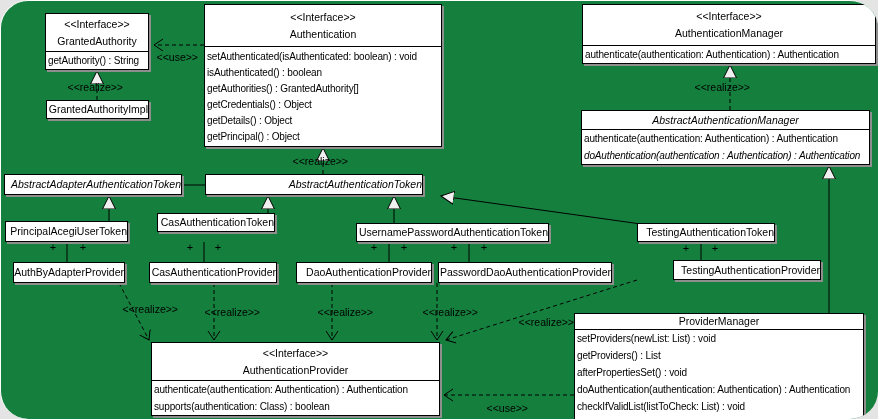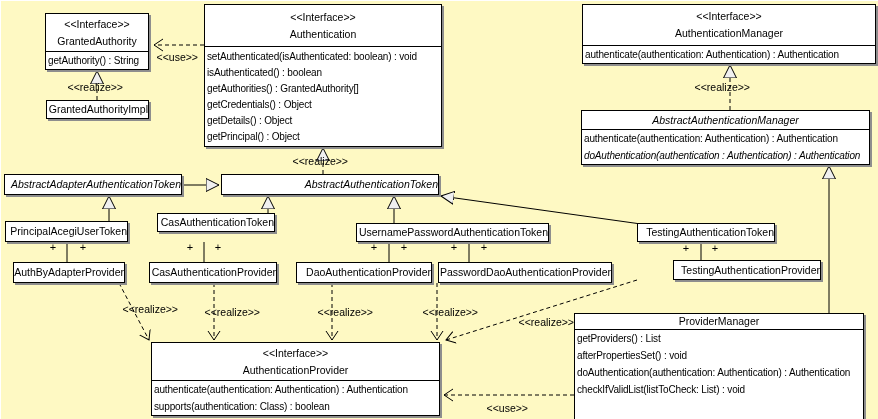--- a/index.html
+++ b/index.html
@@ -1,19 +1,19 @@
 <!DOCTYPE html>
 <html><head>
 <meta charset="utf-8">
 <style>
   html,body{margin:0;padding:0;background:#e4e4e4;}
   #canvas{
-    position:relative;width:878px;height:419px;background:#fef9c3;
+    position:relative;width:878px;height:419px;background:#15803d;
     overflow:hidden;font-family:"Liberation Sans",sans-serif;color:#000;
-    border-top:1px solid #fff;border-left:1px solid #fff;box-sizing:border-box;
+    border-top:1px solid #fff;border-left:1px solid #fff;box-sizing:border-box;border-radius:28px;
   }
   svg.wires{position:absolute;left:0;top:0;z-index:1;}
   .box{
     position:absolute;background:#fff;border:1px solid #000;
     box-shadow:2px 2px 0 #8e8e8e;z-index:2;box-sizing:border-box;overflow:hidden;
   }
   .box.simple{display:flex;align-items:center;justify-content:flex-end;}
   .hdr{display:flex;flex-direction:column;justify-content:center;text-align:center;border-bottom:1px solid #000;}
   .st,.nm{font-size:10.5px;line-height:17px;white-space:nowrap;}
   .it{font-style:italic;}
@@ -146,21 +146,21 @@
       <div class="nm it" style="line-height:18px">AbstractAuthenticationManager</div>
     </div>
     <div class="m">authenticate(authentication: Authentication) : Authentication</div>
     <div class="m it">doAuthentication(authentication : Authentication) : Authentication</div>
   </div>
 
   <div class="box simple" style="left:3px;top:173px;width:178px;height:21px">
     <div class="nm it">AbstractAdapterAuthenticationToken</div>
   </div>
 
-  <div class="box simple" style="left:220px;top:173px;width:218px;height:21px">
+  <div class="box simple" style="left:204px;top:173px;width:218px;height:21px">
     <div class="nm it">AbstractAuthenticationToken</div>
   </div>
 
   <div class="box simple" style="left:4px;top:220px;width:123px;height:21px">
     <div class="nm">PrincipalAcegiUserToken</div>
   </div>
 
   <div class="box simple" style="left:156px;top:212px;width:118px;height:19px">
     <div class="nm">CasAuthenticationToken</div>
   </div>
@@ -199,20 +199,21 @@
       <div class="nm">AuthenticationProvider</div>
     </div>
     <div class="m">authenticate(authentication: Authentication) : Authentication</div>
     <div class="m">supports(authentication: Class) : boolean</div>
   </div>
 
   <div class="box" style="left:573px;top:312px;width:290px;height:112px">
     <div class="hdr" style="height:15px">
       <div class="nm" style="line-height:15px">ProviderManager</div>
     </div>
+    <div class="m">setProviders(newList: List) : void</div>
     <div class="m">getProviders() : List</div>
     <div class="m">afterPropertiesSet() : void</div>
     <div class="m">doAuthentication(authentication: Authentication) : Authentication</div>
     <div class="m">checkIfValidList(listToCheck: List) : void</div>
   </div>
 
   <div class="lbl use" style="left:153px;top:50px">&lt;&lt;use&gt;&gt;</div>
   <div class="lbl use" style="left:483px;top:401px">&lt;&lt;use&gt;&gt;</div>
 
   <div class="lbl" style="left:60px;top:80px">&lt;&lt;realize&gt;&gt;</div>

